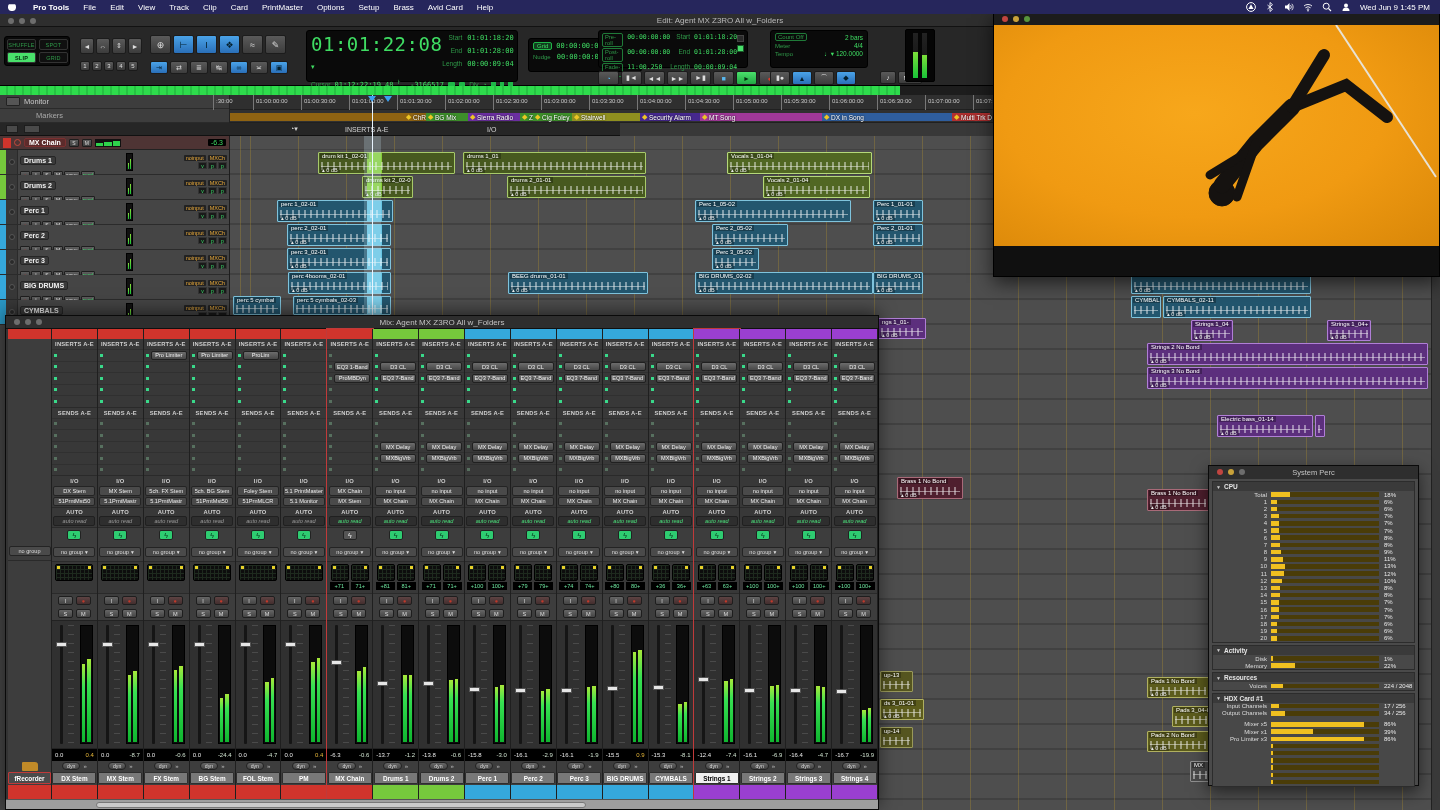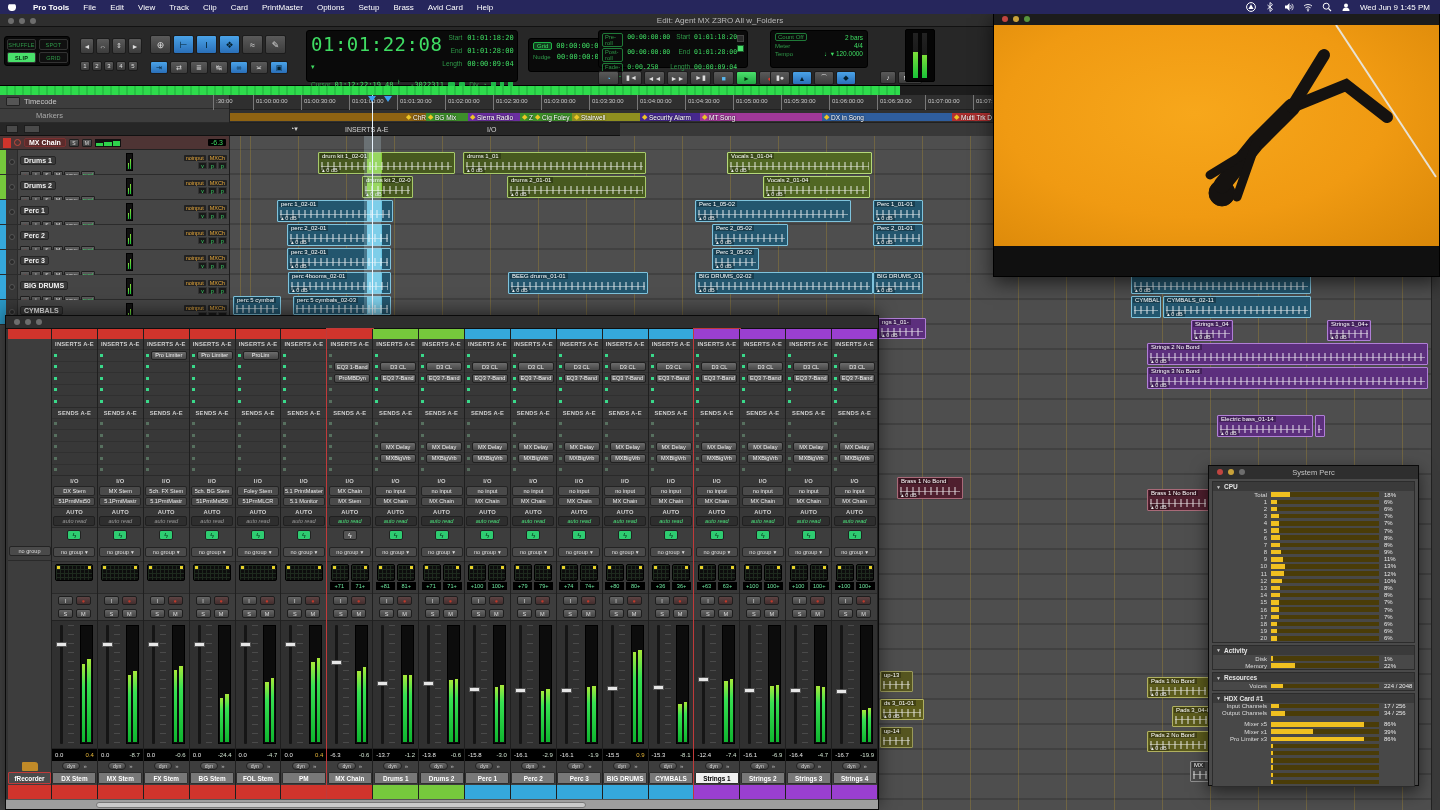--- a/index.html
+++ b/index.html
@@ -305,21 +305,21 @@
           <span class="cl">End</span>
             <span class="mono gr cv">01:01:28:00</span>
           <span class="cl">Length</span>
             <span class="mono gr cv">00:00:09:04</span>
         </div>
       </div>
       <div style="display:flex;align-items:center;gap:4px;padding:3px 4px 0">
         <span class="grd" style="font-size:6.5px">Cursor</span>
         <span class="mono gr" style="font-size:7px">01:12:22:19.48</span>
         <span class="gr" style="font-size:6px">⊦—</span>
-        <span class="mono gr" style="font-size:7px">-3022311</span>
+        <span class="mono gr" style="font-size:7px">-3166517</span>
         <span style="width:8px;height:6px;background:#1fb648;border-radius:1px"></span>
         <span style="width:6px;height:6px;background:#1fb648;border-radius:1px"></span>
         <span class="grd" style="font-size:6.5px">Dly</span>
         <span class="grd" style="font-size:7px">◔</span>
         <span style="width:5px;height:5px;background:#1fb648"></span>
         <span style="width:5px;height:5px;background:#1fb648"></span>
         <span style="width:5px;height:5px;background:#1fb648"></span>
       </div>
     </div>
 
@@ -337,21 +337,21 @@
     </div>
 
     <div class="panel" style="left:598px;top:3px;width:150px;height:38px">
       <div style="display:flex;padding:2px 3px;">
         <div style="display:grid;grid-template-columns:auto auto;gap:1px 4px">
           <span class="grd" style="font-size:5.8px;border:1px solid #1f7a38;border-radius:2px;padding:0 2px">Pre-roll</span>
             <span class="mono gr" style="font-size:6.5px">00:00:00:00</span>
           <span class="grd" style="font-size:5.8px;border:1px solid #1f7a38;border-radius:2px;padding:0 2px">Post-roll</span>
             <span class="mono gr" style="font-size:6.5px">00:00:00:00</span>
           <span class="grd" style="font-size:5.8px;border:1px solid #1f7a38;border-radius:2px;padding:0 2px">Fade-in</span>
-            <span class="mono gr" style="font-size:6.5px">0:00.250</span>
+            <span class="mono gr" style="font-size:6.5px">11:00.250</span>
         </div>
         <div style="display:grid;grid-template-columns:auto auto;gap:1px 4px">
           <span class="cl">Start</span>
             <span class="mono gr" style="font-size:6.5px">01:01:18:20</span>
           <span class="cl">End</span>
             <span class="mono gr" style="font-size:6.5px">01:01:28:00</span>
           <span class="cl">Length</span>
             <span class="mono gr" style="font-size:6.5px">00:00:09:04</span>
         </div>
         <div style="display:flex;flex-direction:column;gap:3px;padding-top:2px">
@@ -406,21 +406,21 @@
         </span>
     </div>
   </div>
 
   <div class="universe"></div>
   <div class="universe-rest"></div>
 
   <div class="ruler-left">
     <div class="rl-row">
         <span class="rl-ic"></span>
-        <span>Timecode</span>
+        <span>Monitor</span>
       </div>
     <div class="rl-row">
         <span class="rl-name" style="color:#a9a9a9">Markers</span>
       </div>
   </div>
   <div class="ruler-right">
     <div class="tc-row" id="tc-ruler">
         <div class="tick" style="left: -17px;">
           <span>:30:00</span>
         </div>
@@ -961,20 +961,21 @@
     </div>
   </div>
 
   <div class="mix-window">
     <div class="mx-title">
       <span class="dots" style="top:3px">
           <i class="dot"></i>
           <i class="dot"></i>
           <i class="dot"></i>
         </span>
+      <div class="mx-titletext">Mix: Agent MX Z3RO All w_Folders</div>
     </div>
     <div class="mx-body" id="strips">
         <div class="frec">
           <div class="s-color" style="background: rgb(208, 52, 44);"></div>
           <div style="height: 202px;"></div>
           <div class="s-grp">
             <span class="grpbtn">no group</span>
           </div>
           <div style="flex: 1 1 0%;"></div>
           <div class="fold"></div>

